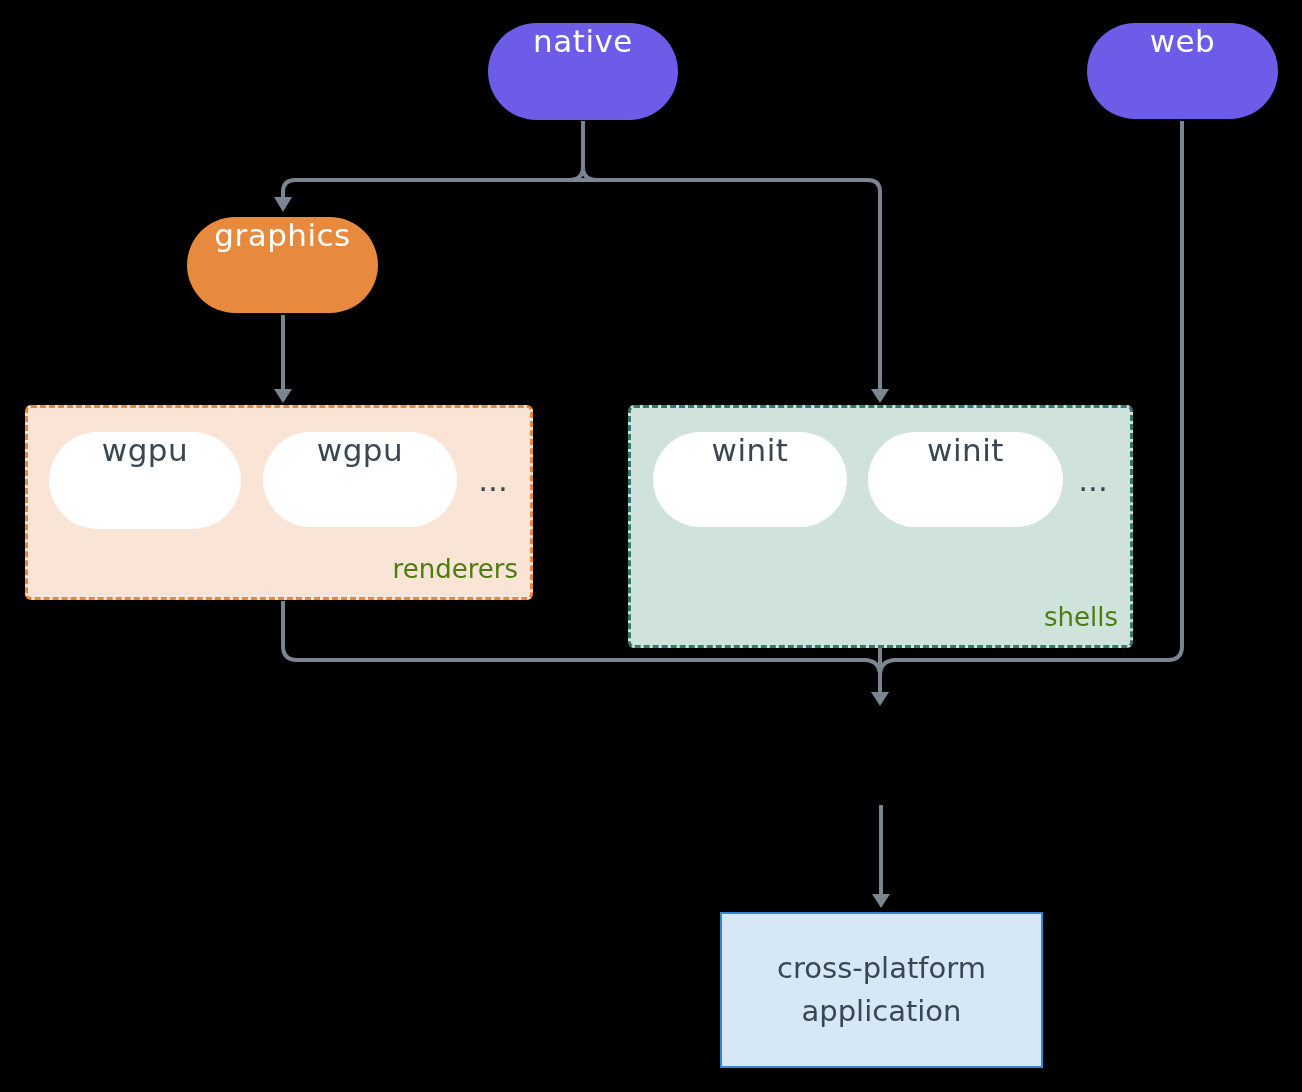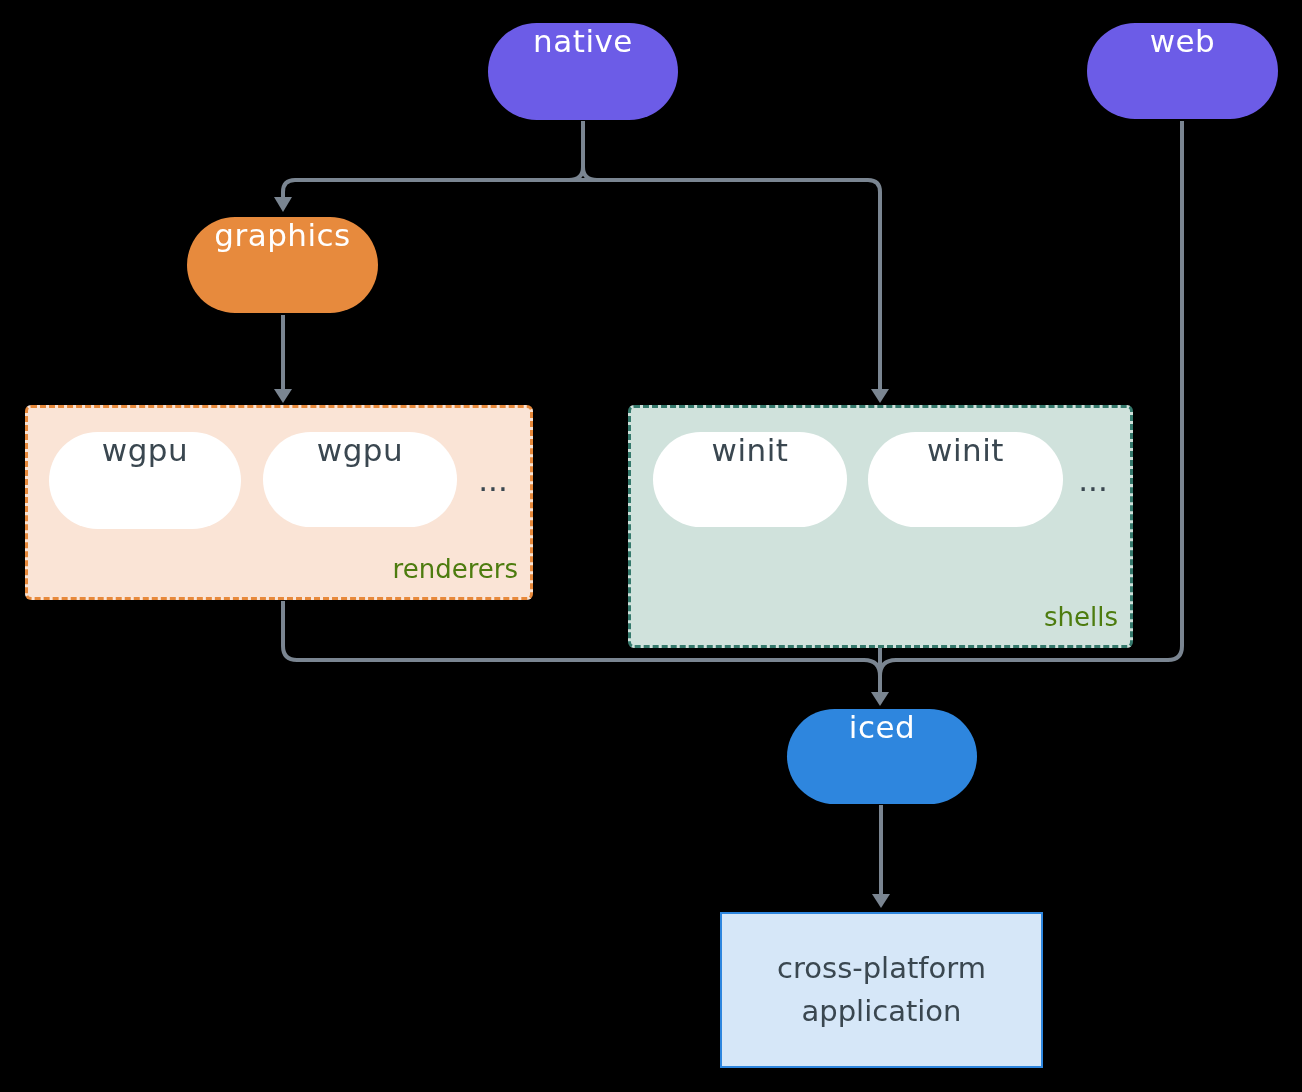--- a/index.html
+++ b/index.html
@@ -142,22 +142,19 @@
     <div class="pill pill-white" style="left:22px; top:24px; width:194px; height:95px;">
       <span>winit</span>
     </div>
     <div class="pill pill-white" style="left:237px; top:24px; width:195px; height:95px;">
       <span>winit</span>
     </div>
     <span class="ellipsis" style="left:432px; top:24px; width:60px; height:95px;">...</span>
     <span class="group-label" style="right:12px; bottom:13px;">shells</span>
   </div>
 
-  <div class="pill node-blue" style="left:787px; top:709px; width:190px; height:95px;">
-    <span>iced</span>
-  </div>
 
   <div class="app-box" style="left:720px; top:912px; width:323px; height:156px;">
     <span>cross-platform</span>
     <span>application</span>
   </div>
 
 </div>
 
 </body></html>

